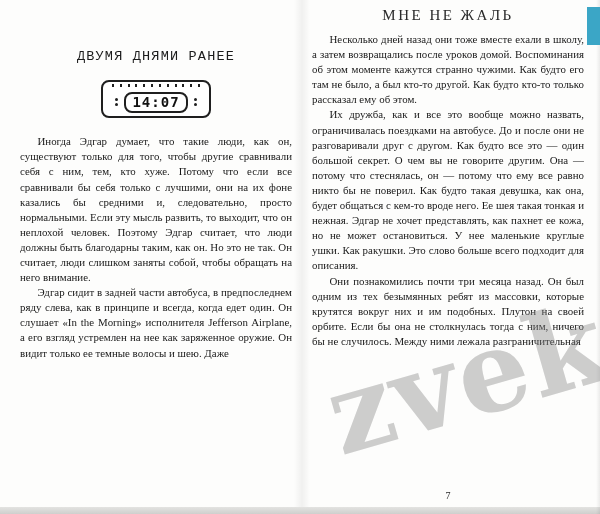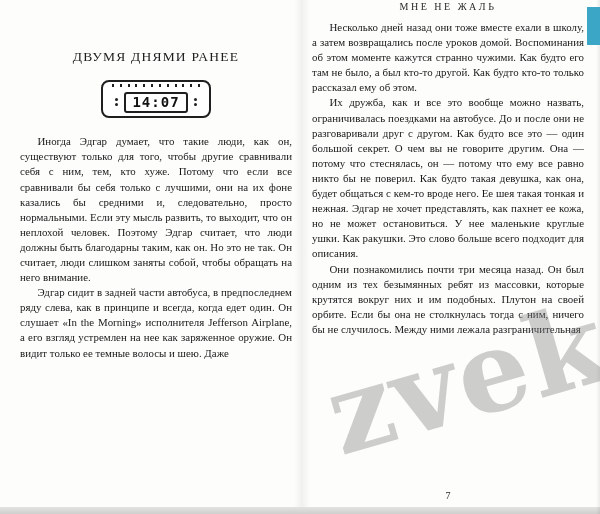--- a/index.html
+++ b/index.html
@@ -17,21 +17,21 @@
   .page.right { left: 312px; }
 
   .spine {
     position: absolute; left: 294px; top: 0; bottom: 0; width: 16px;
     background: linear-gradient(90deg, rgba(0,0,0,0.00), rgba(0,0,0,0.05), rgba(0,0,0,0.00));
   }
 
   .chapter-title {
     margin-top: 48px;
     text-align: center;
-    font-family: Liberation Serif, serif;
+    font-family: Liberation Mono, monospace;
     font-size: 13.5px;
     letter-spacing: 1.2px;
     line-height: 1.35;
     color: #1c1c1c;
     font-weight: 500;
   }
 
   
   .clock {
     position: relative;
@@ -48,33 +48,33 @@
     position: absolute; top: 2px; left: 9px; right: 9px;
     display: flex; justify-content: space-between;
   }
   .clock .ticks i { display: block; width: 2px; height: 3px; background: #1f1f1f; }
   .clock .display {
     font-family: "DejaVu Sans Mono", monospace;
     font-weight: bold;
     font-size: 14px;
     letter-spacing: 1px;
     border: 2px solid #1f1f1f;
-    border-radius: 3px;
+    border-radius: 8px;
     padding: 0 6px;
     line-height: 17px;
     color: #111;
   }
   .clock .side-dots { display: flex; flex-direction: column; gap: 2px; }
   .clock .side-dots i { display: block; width: 3px; height: 3px; background: #1f1f1f; border-radius: 50%; }
 
   .running-head {
-    margin-top: 1px;
+    margin-top: 7px;
     text-align: center;
     font-family: "Liberation Serif", serif;
-    font-size: 10px;
+    font-size: 15px;
     letter-spacing: 2.5px;
     color: #2a2a2a;
   }
 
   .body-text {
     font-size: 10.9px;
     line-height: 15.1px;
     text-align: justify;
     color: #191919;
   }

